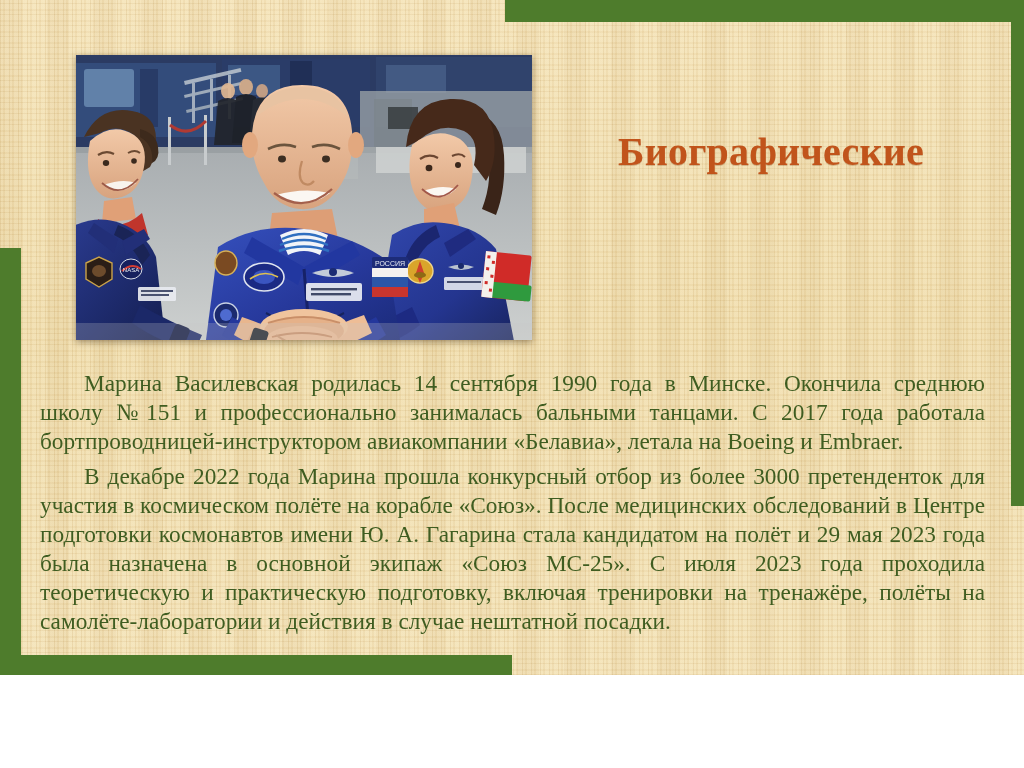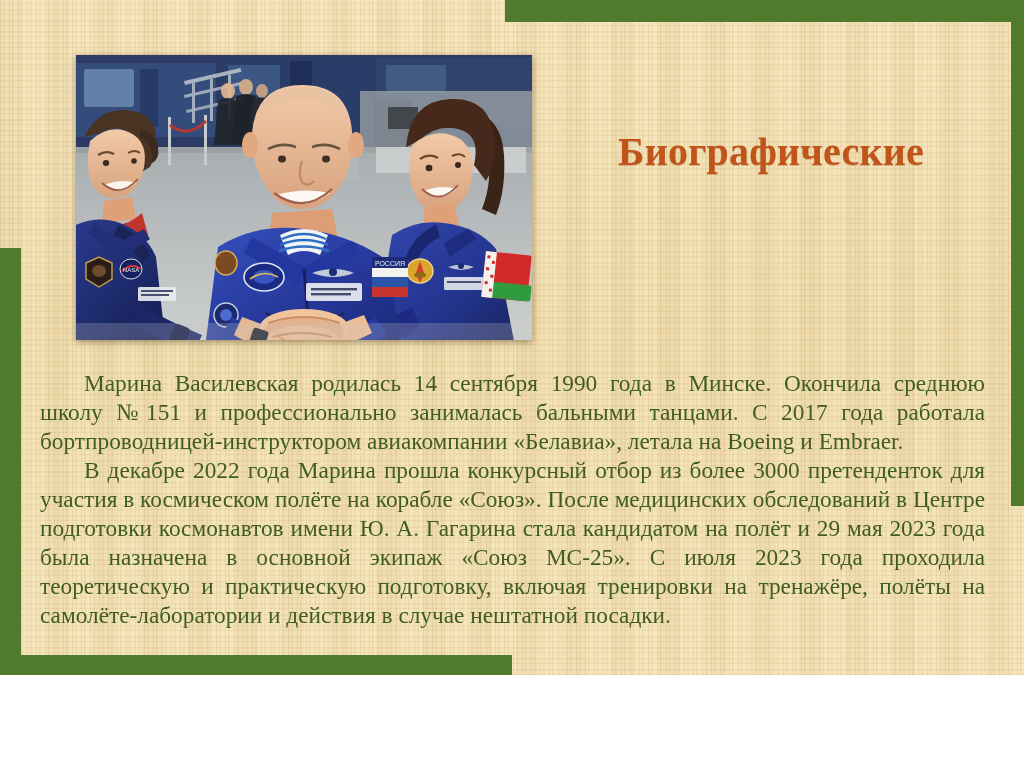--- a/index.html
+++ b/index.html
@@ -87,21 +87,21 @@
     color: #3f5d21;
     font-size: 23.3px;
     line-height: 29px;
     text-align: justify;
     text-justify: inter-word;
   }
   #body-text p {
     margin: 0;
     text-indent: 44px;
   }
-  #body-text p + p { margin-top: 0; }
+  #body-text p + p { margin-top: 6px; }
   #body-text p:last-child { text-align: justify; }
 </style>
 </head>
 <body>
 
 <div id="slide">
 
   <div class="bar" id="bar-top" style="background: rgb(78, 124, 44);"></div>
   <div class="bar" id="bar-right" style="background: rgb(78, 124, 44);"></div>
   <div class="bar" id="bar-left" style="background: rgb(78, 124, 44);"></div>

